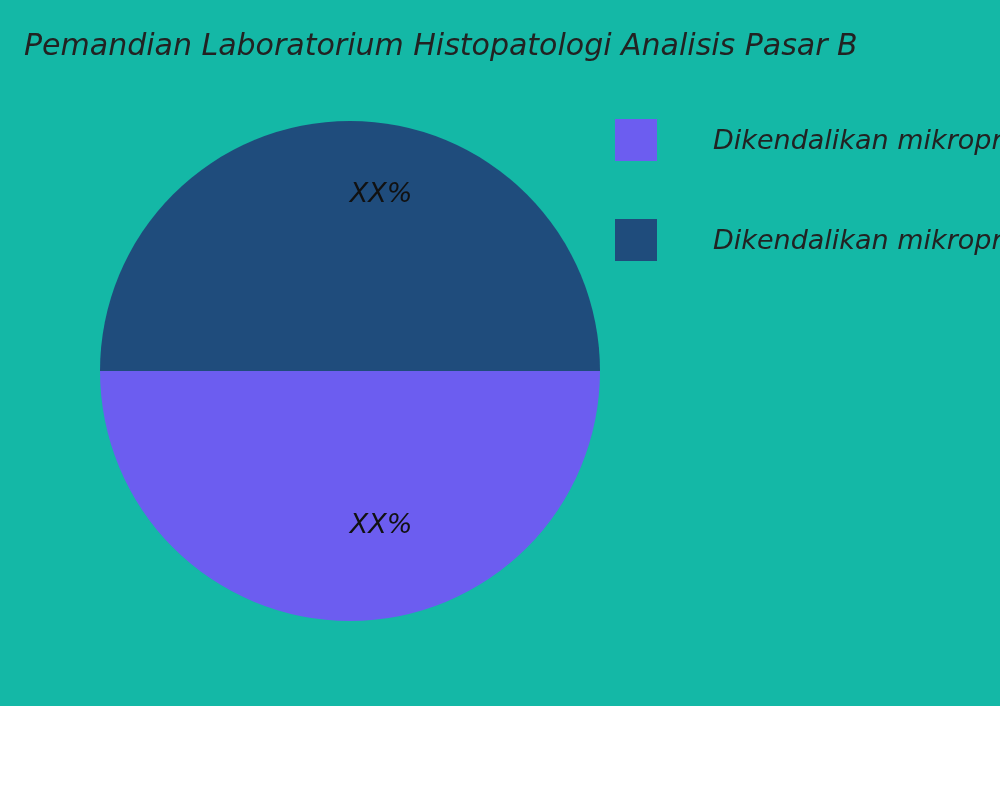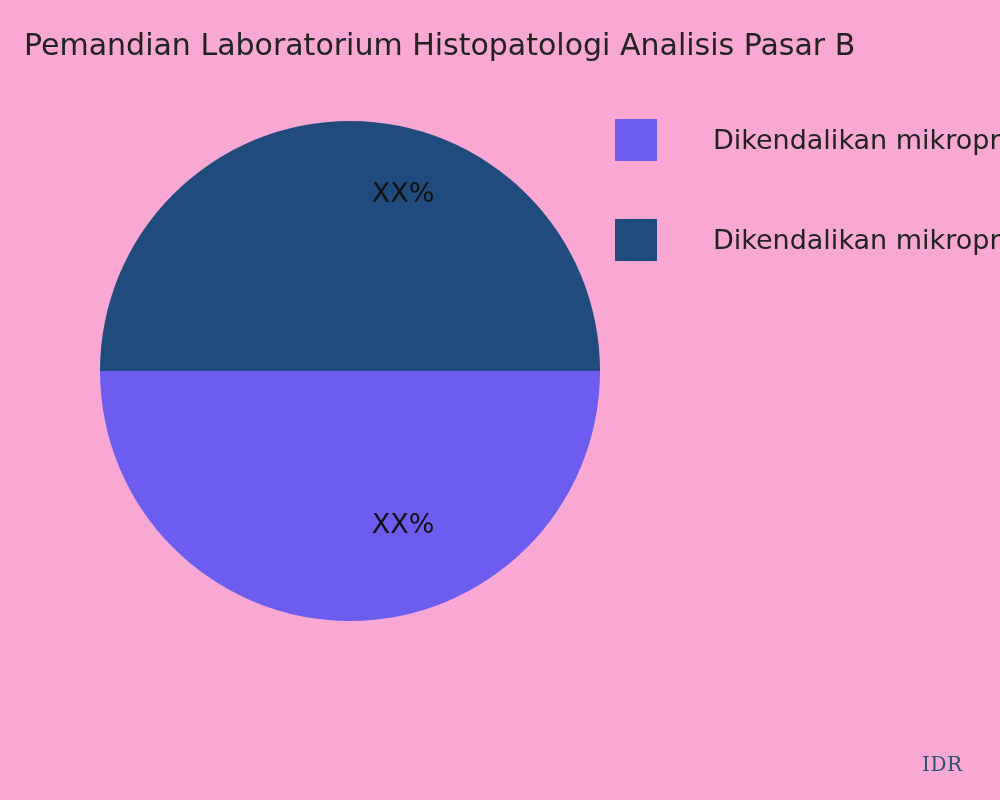--- a/index.html
+++ b/index.html
@@ -11,23 +11,24 @@
     width: 1000px;
     height: 800px;
     overflow: hidden;
     font-family: "DejaVu Sans", sans-serif;
     -webkit-font-smoothing: antialiased;
   }
 
   #canvas {
     position: relative;
     width: 1000px;
-    height: 800px;
-    background: #f9a8d4;
+    height: 706px;
+    background: #14b8a6;
     overflow: hidden;
+    font-style: italic;
   }
 
   
   #chart-title {
     position: absolute;
     left: 24px;
     top: 24px;
     width: 1600px;          
     white-space: nowrap;
     font-family: "DejaVu Sans", sans-serif;
@@ -53,21 +54,20 @@
   }
 
   .slice-label {
     position: absolute;
     font-family: "DejaVu Sans", sans-serif;
     font-size: 27px;
     font-weight: 400;
     color: #111111;
     white-space: nowrap;
     transform: translate(-50%, -50%);
-    margin-left: 22px;
   }
   #slice-label-0 { left: 282px; top: 403px; }  
   #slice-label-1 { left: 282px; top:  72px; }  
 
   
   #legend {
     position: absolute;
     left: 615px;
     top: 119px;
     width: 900px;            

